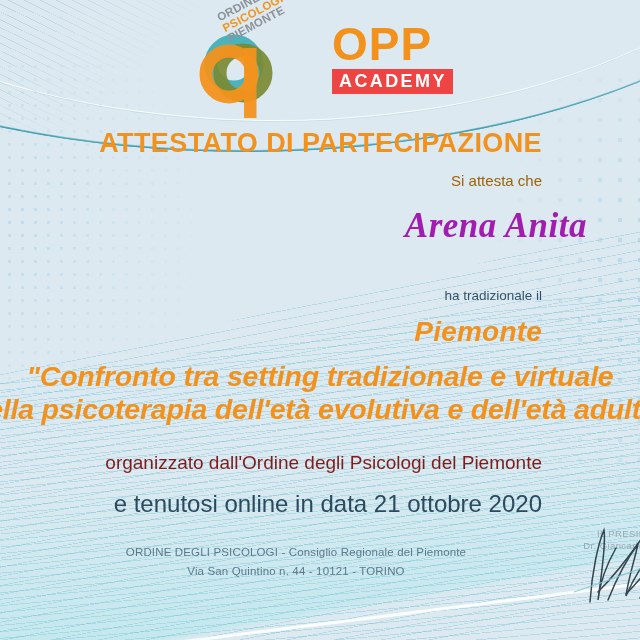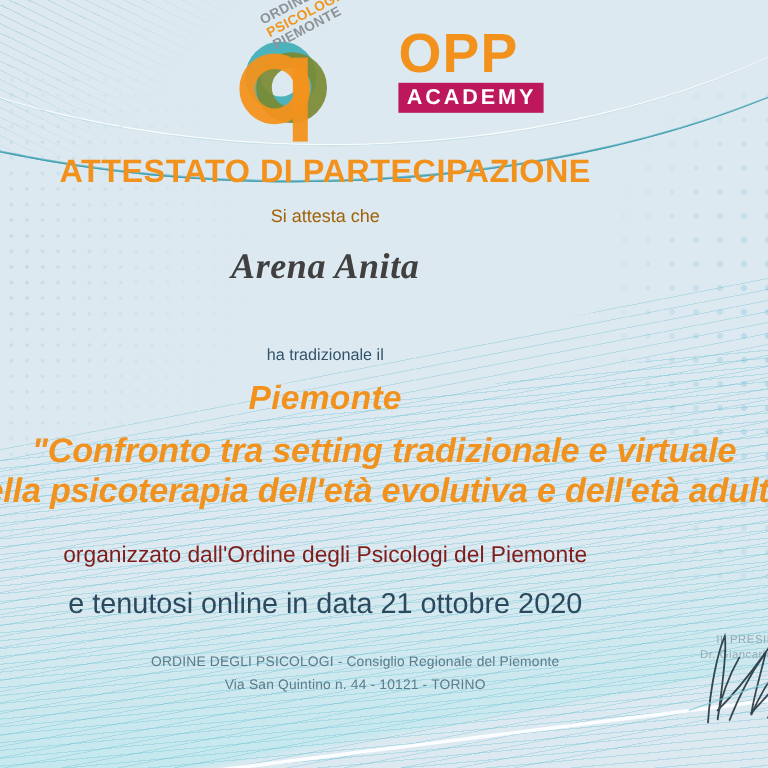--- a/index.html
+++ b/index.html
@@ -204,55 +204,56 @@
   #opp-word {
     font-family: "Liberation Sans", sans-serif;
     font-weight: bold;
     font-size: 46px;
     line-height: 44px;
     letter-spacing: 1px;
     color: #f2921c;
   }
   #academy-bar {
     margin-top: 3px;
-    background: #be185d;
+    background: #ef4444;
     color: #ffffff;
     font-family: "Liberation Sans", sans-serif;
     font-weight: bold;
     font-size: 18px;
     letter-spacing: 2.4px;
     padding: 2px 6px 3px 7px;
     display: inline-block;
     line-height: 20px;
   }
 
   
-  .row { position: absolute; width: 542px; text-align: center; }
+  .row { position: absolute; width: 542px; text-align: right; }
 
   #title-attestato {
     top: 128px;
     font-family: "Liberation Sans", sans-serif;
     font-weight: bold;
     font-size: 27px;
     letter-spacing: 0.4px;
     color: #f2921c;
   }
   #label-si-attesta {
     top: 172px;
     font-size: 15px;
     color: #a16207;
   }
   #recipient-name {
     top: 206px;
     font-family: "Liberation Serif", serif;
     font-weight: bold;
     font-style: italic;
-    font-size: 30px;
-    color: #404040;
+    font-size: 35px;
+    color: #a21caf;
     letter-spacing: 0.5px;
+    padding-left: 45px;
   }
   #label-ha-frequentato {
     top: 288px;
     font-size: 13.5px;
     color: #33536a;
   }
   #label-webinar {
     top: 316px;
     font-family: "Liberation Sans", sans-serif;
     font-weight: bold;

